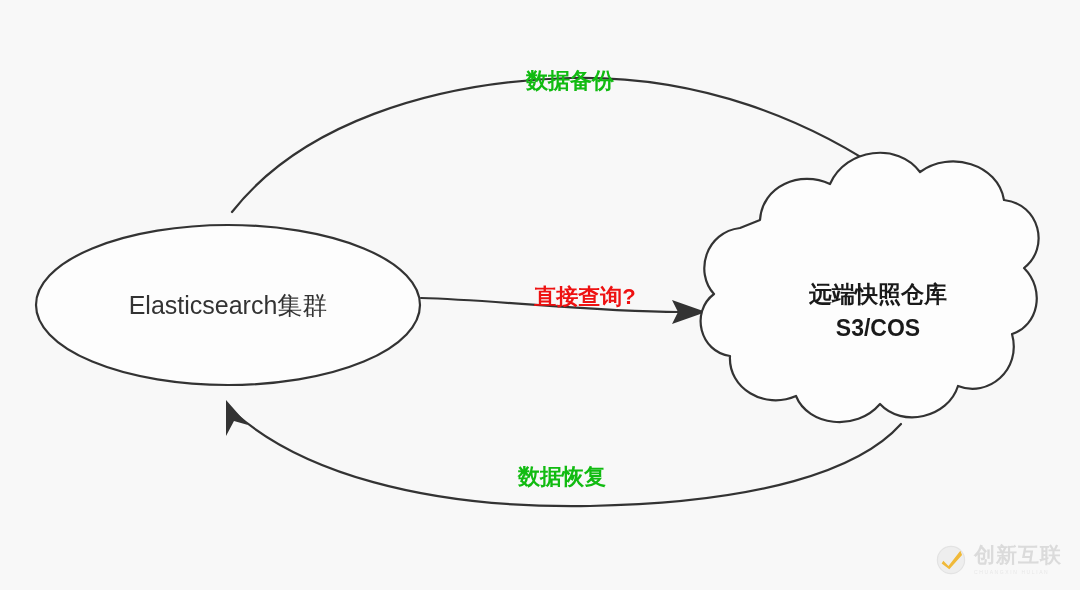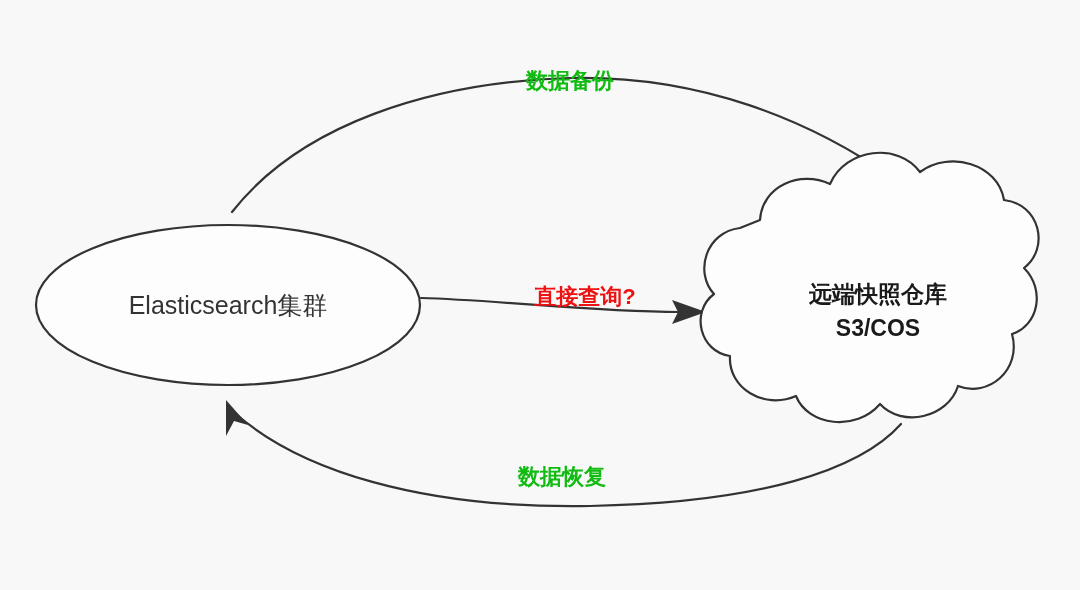--- a/index.html
+++ b/index.html
@@ -152,14 +152,24 @@
       <text class="cloud-label" x="878" y="336">S3/COS</text>
     </g>
 
     <text class="edge-label green" x="570" y="88">数据备份</text>
 
     <text class="edge-label red" x="585" y="304">直接查询?</text>
 
     <text class="edge-label green" x="562" y="484">数据恢复</text>
   </svg>
 
+  <div id="watermark">
+    <svg class="wm-logo" viewBox="0 0 40 40">
+      <circle cx="20" cy="20" r="16" fill="#eeeeee" stroke="#e2e2e2" stroke-width="1.5"></circle>
+      <path d="M 11,21 L 17,27 L 31,9 L 33,14 L 18,31 L 9,24 Z" fill="#f0b429"></path>
+    </svg>
+    <div class="wm-stack">
+      <div class="wm-text">创新互联</div>
+      <div class="wm-sub">CHUANGXIN HULIAN</div>
+    </div>
+  </div>
 
 </div>
 
 </body></html>

